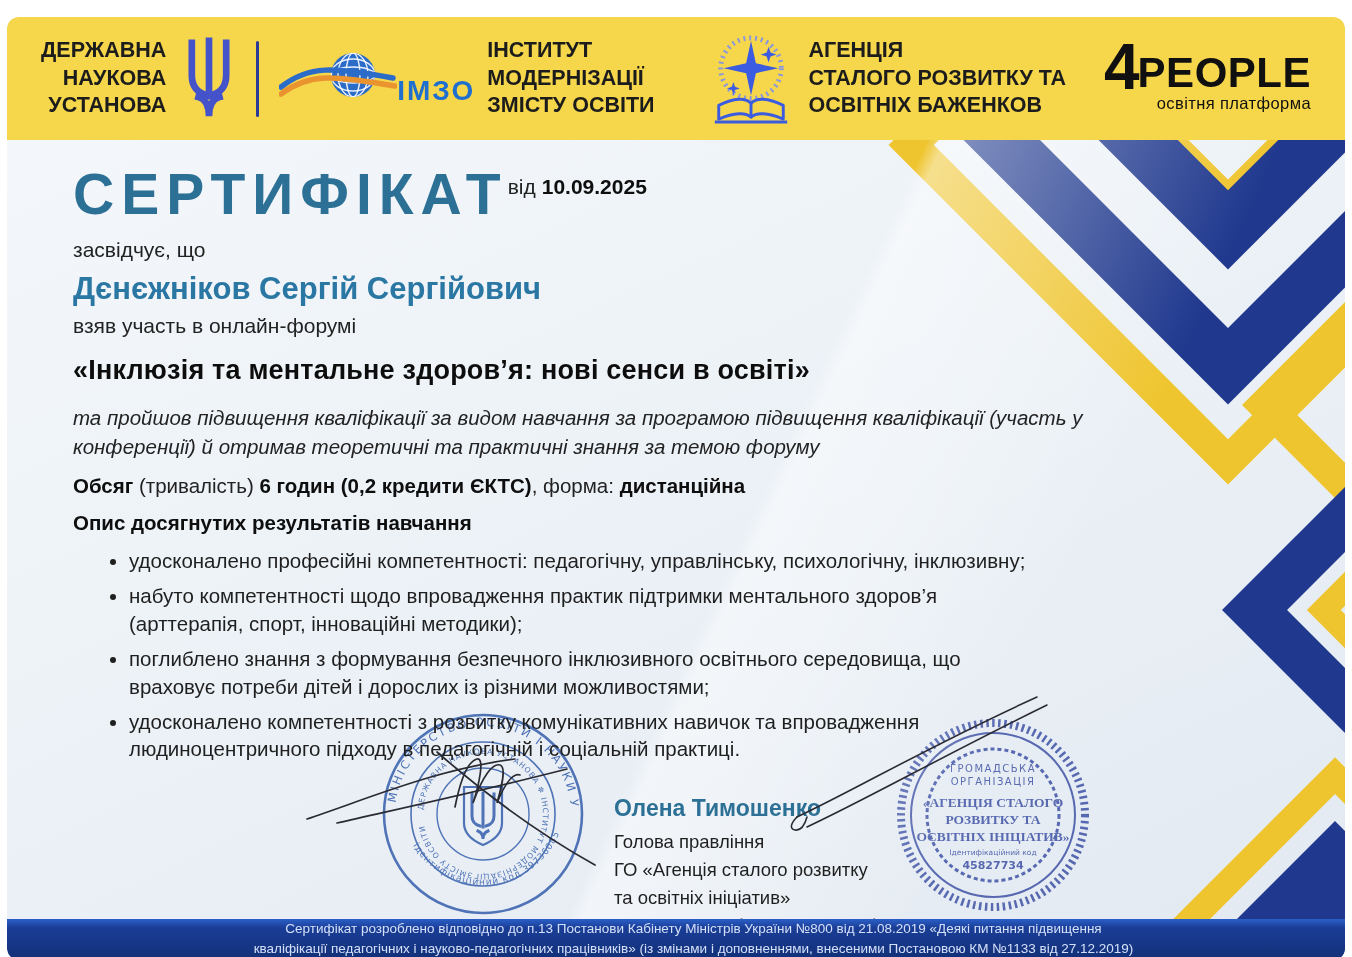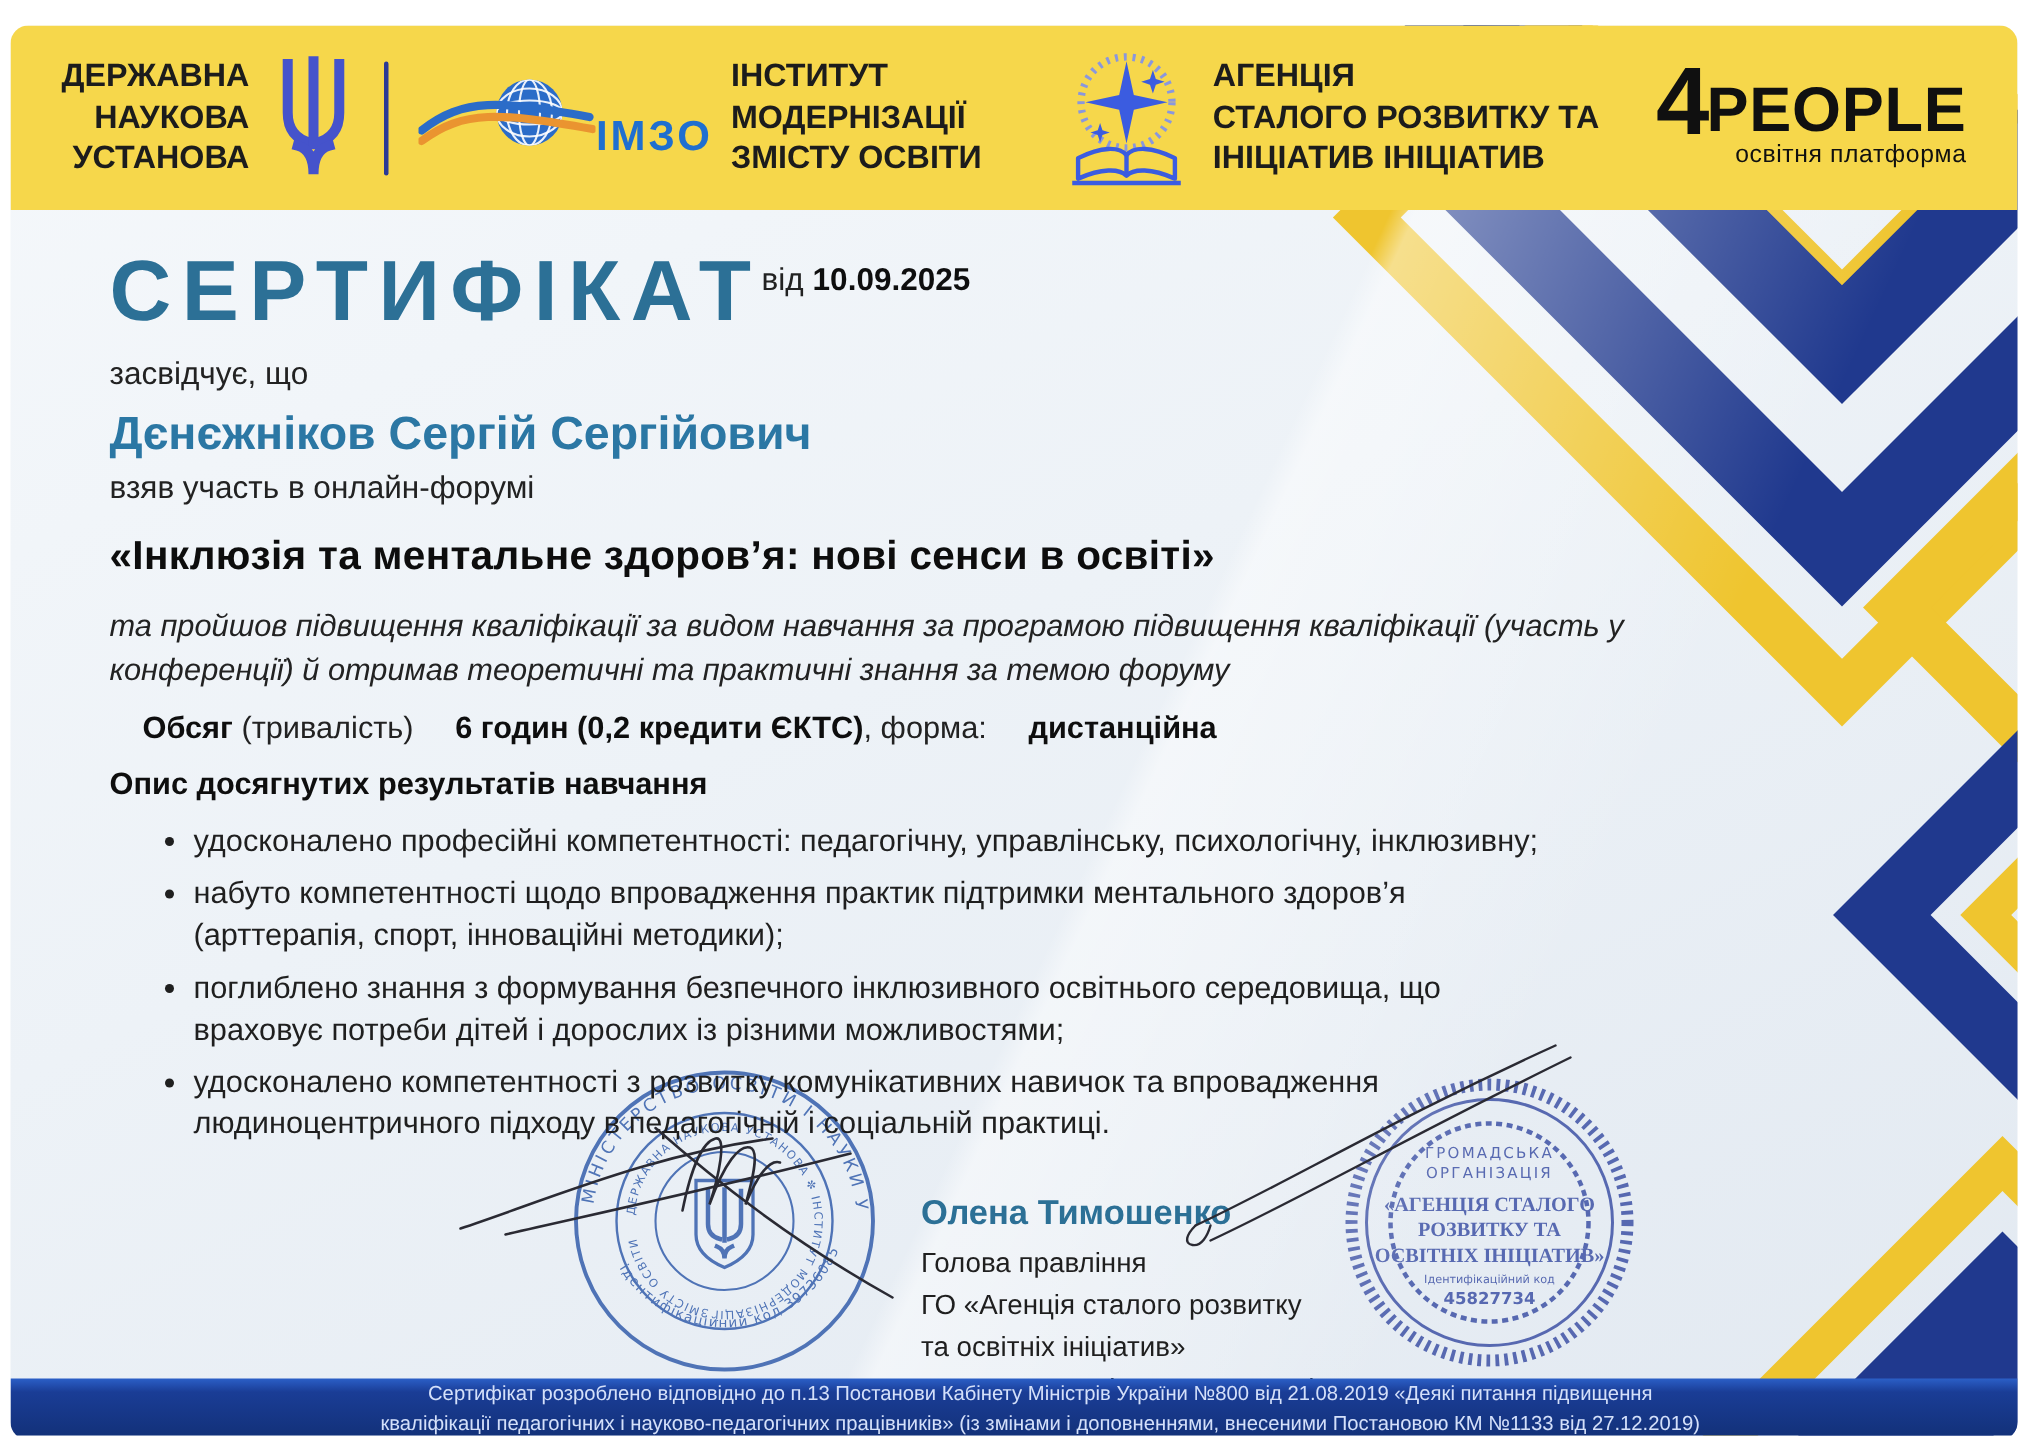--- a/index.html
+++ b/index.html
@@ -47,21 +47,21 @@
   .numblock{padding-top:4px;}
   .cert-num{font-size:26px;font-weight:700;color:#2c7096;}
   .cert-date{font-size:21px;color:#222;margin-top:5px;}
   .cert-date b{color:#0e0e0e;margin-left:6px;}
   .certifies{margin-top:15px;font-size:21px;}
   .recipient{margin-top:9px;font-size:31px;font-weight:700;color:#2b77a4;}
   .participation{margin-top:7px;font-size:21px;}
   .forum{margin-top:17px;font-size:27px;font-weight:700;color:#0d0d0d;letter-spacing:.2px;}
   .desc{margin-top:17px;font-size:20.5px;line-height:1.42;max-width:1125px;font-style:italic;}
   .volume{margin-top:13px;font-size:20.5px;}
-  .volume b{color:#0e0e0e;margin-left:22px;}
+  .volume b{color:#0e0e0e;}
   .outcomes-title{margin-top:13px;font-size:20.5px;font-weight:700;color:#0e0e0e;}
   ul.outcomes{margin:12px 0 0 0;padding-left:56px;max-width:905px;}
   ul.outcomes li{font-size:20.5px;line-height:1.36;margin-bottom:7px;color:#1f1f1f;}
 
   
   .sigrow{position:relative;margin-top:26px;height:176px;}
   .sigblock .sig-name{font-size:23px;font-weight:700;color:#2c7096;margin-bottom:6px;}
   .sigblock .role{font-size:18.5px;line-height:1.5;color:#1f1f1f;}
   .sig-left{position:absolute;left:-8px;top:6px;width:330px;}
   .sig-right{position:absolute;left:541px;top:6px;width:360px;}
@@ -138,21 +138,21 @@
       <path d="M27 54 l1.6 5 l5 1.6 l-5 1.6 l-1.6 5 l-1.6 -5 l-5 -1.6 l5 -1.6 Z" fill="#3b5ce0"></path>
       <g fill="none" stroke="#3b5ce0" stroke-width="3" stroke-linejoin="round">
         <path d="M12 78 C 28 70 40 70 45 76 C 50 70 62 70 78 78 L78 92 C 62 85 50 85 45 90 C 40 85 28 85 12 92 Z"></path>
         <path d="M45 76 V90"></path>
         <path d="M8 95 H82"></path>
       </g>
     </svg>
     <div class="org-lines org3">
       <div>АГЕНЦІЯ</div>
       <div>СТАЛОГО РОЗВИТКУ ТА</div>
-      <div>ІНІЦІАТИВ ІНІЦІАТИВ</div>
+      <div>ОСВІТНІХ БАЖЕНКОВ</div>
     </div>
     <div class="p4">
       <div class="p4row">
         <span class="p4digit">4</span>
         <span class="p4word">PEOPLE</span>
       </div>
       <div class="p4tag">освітня платформа</div>
     </div>
   </header>
 

